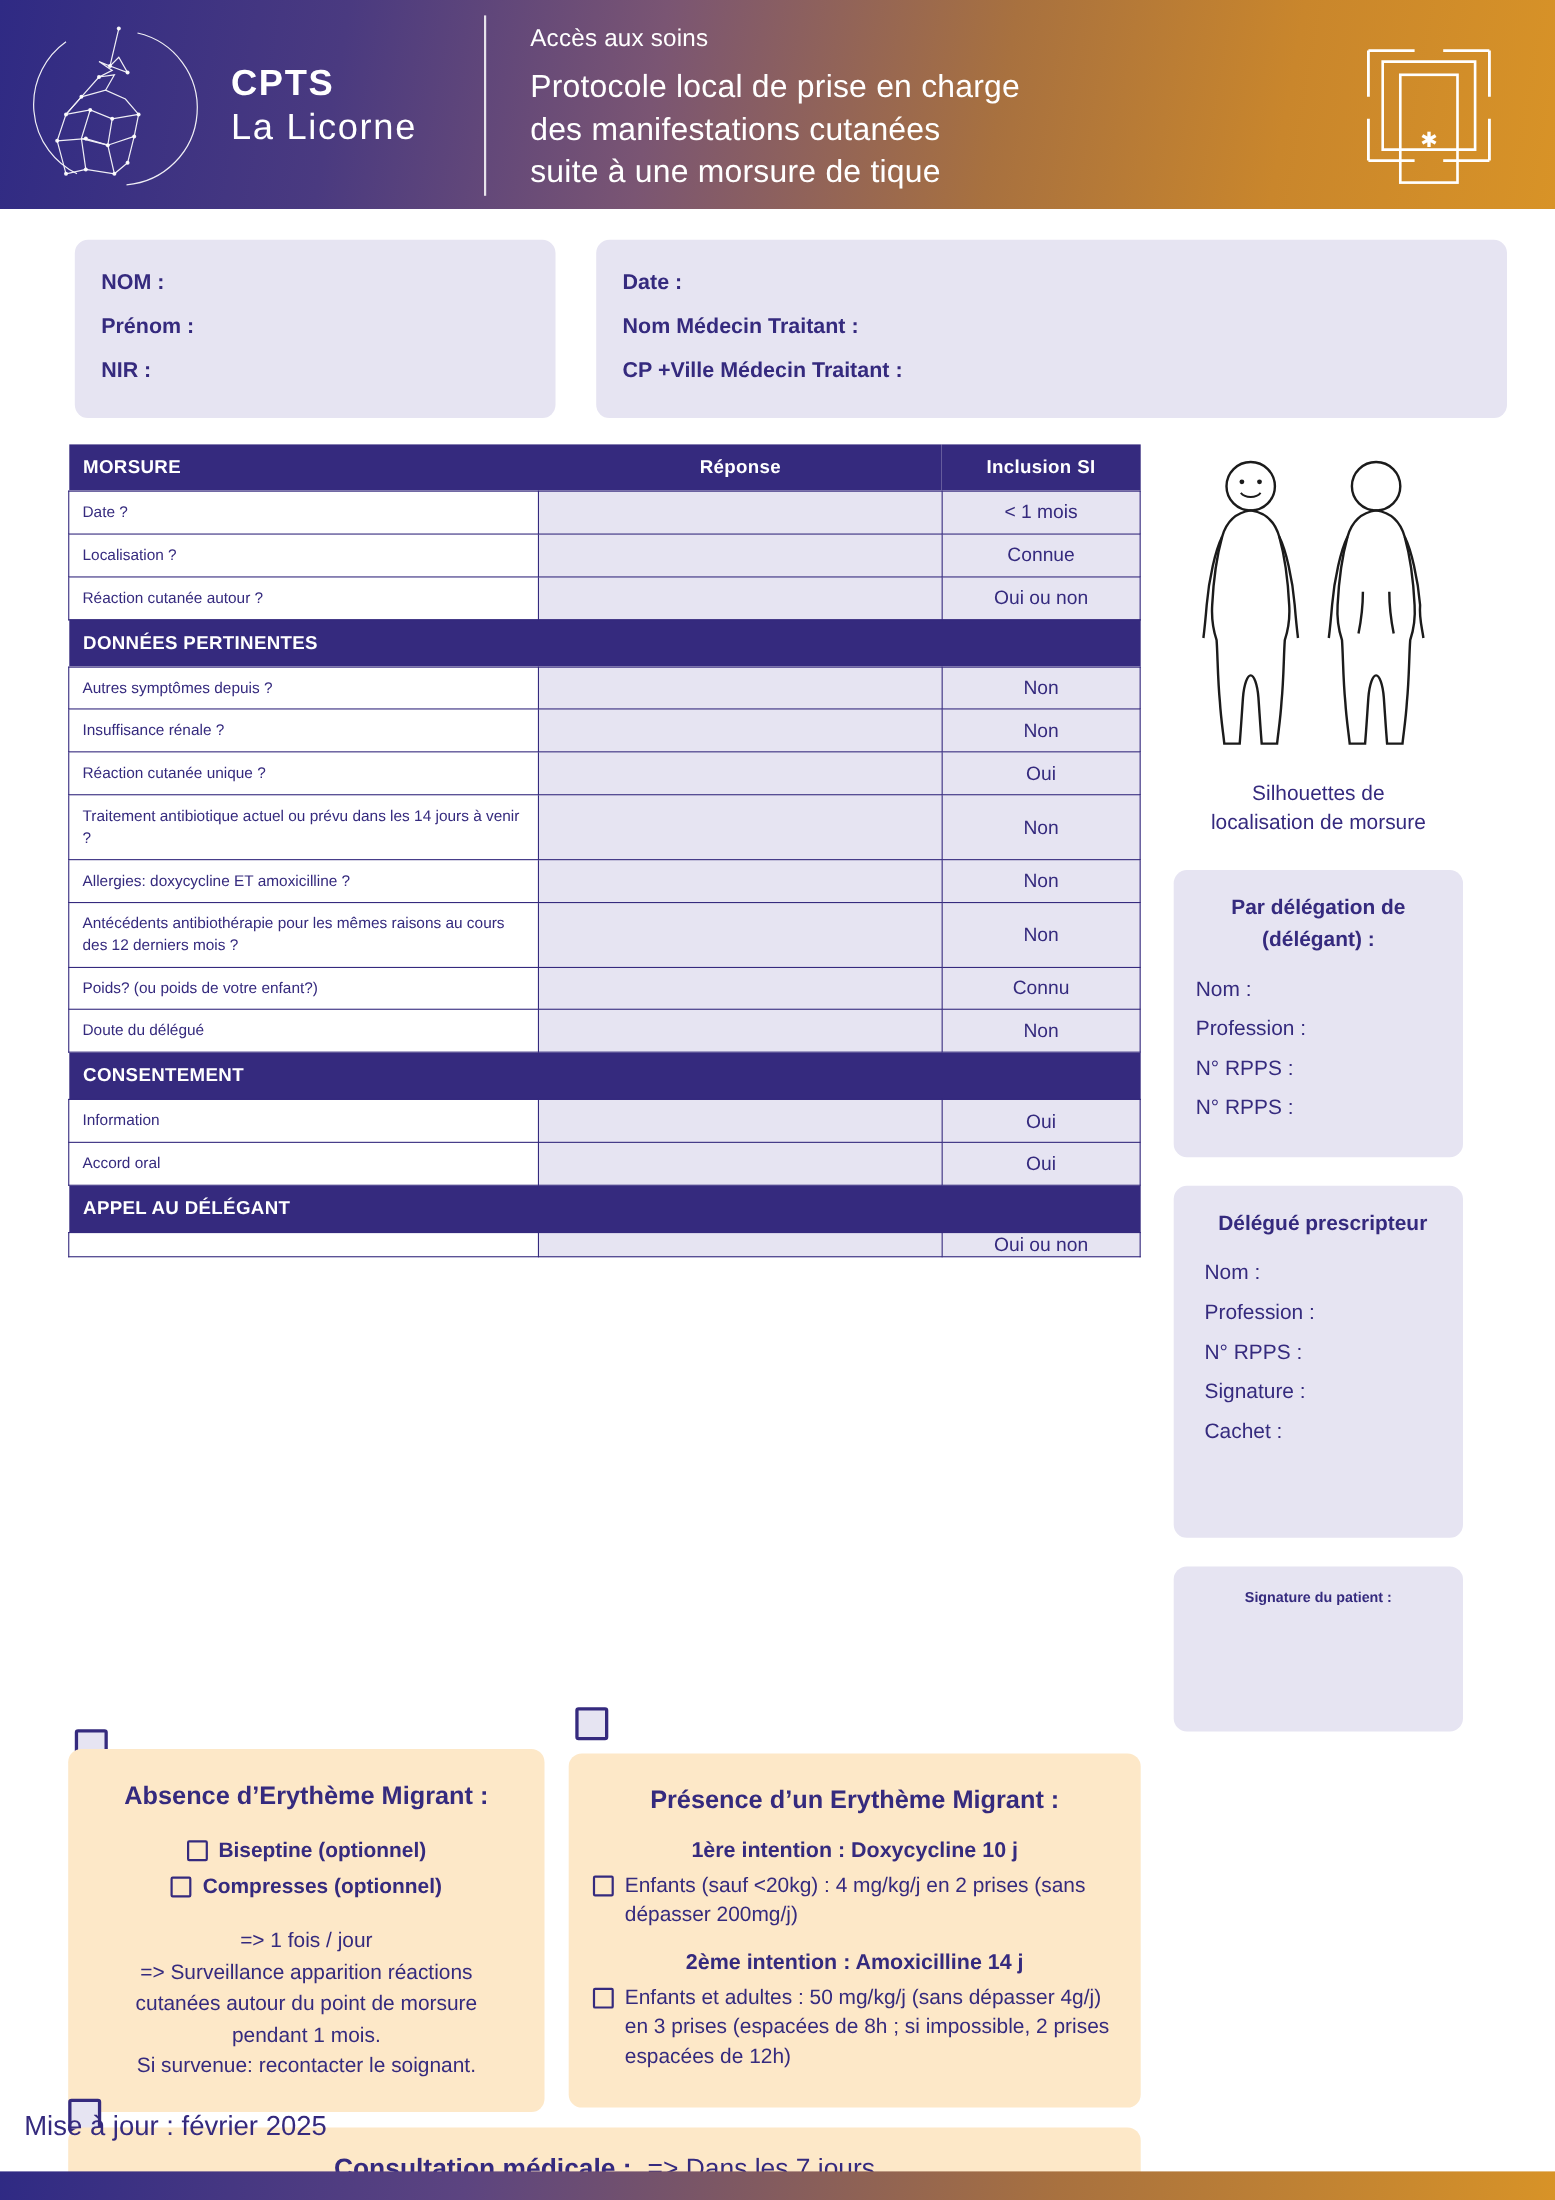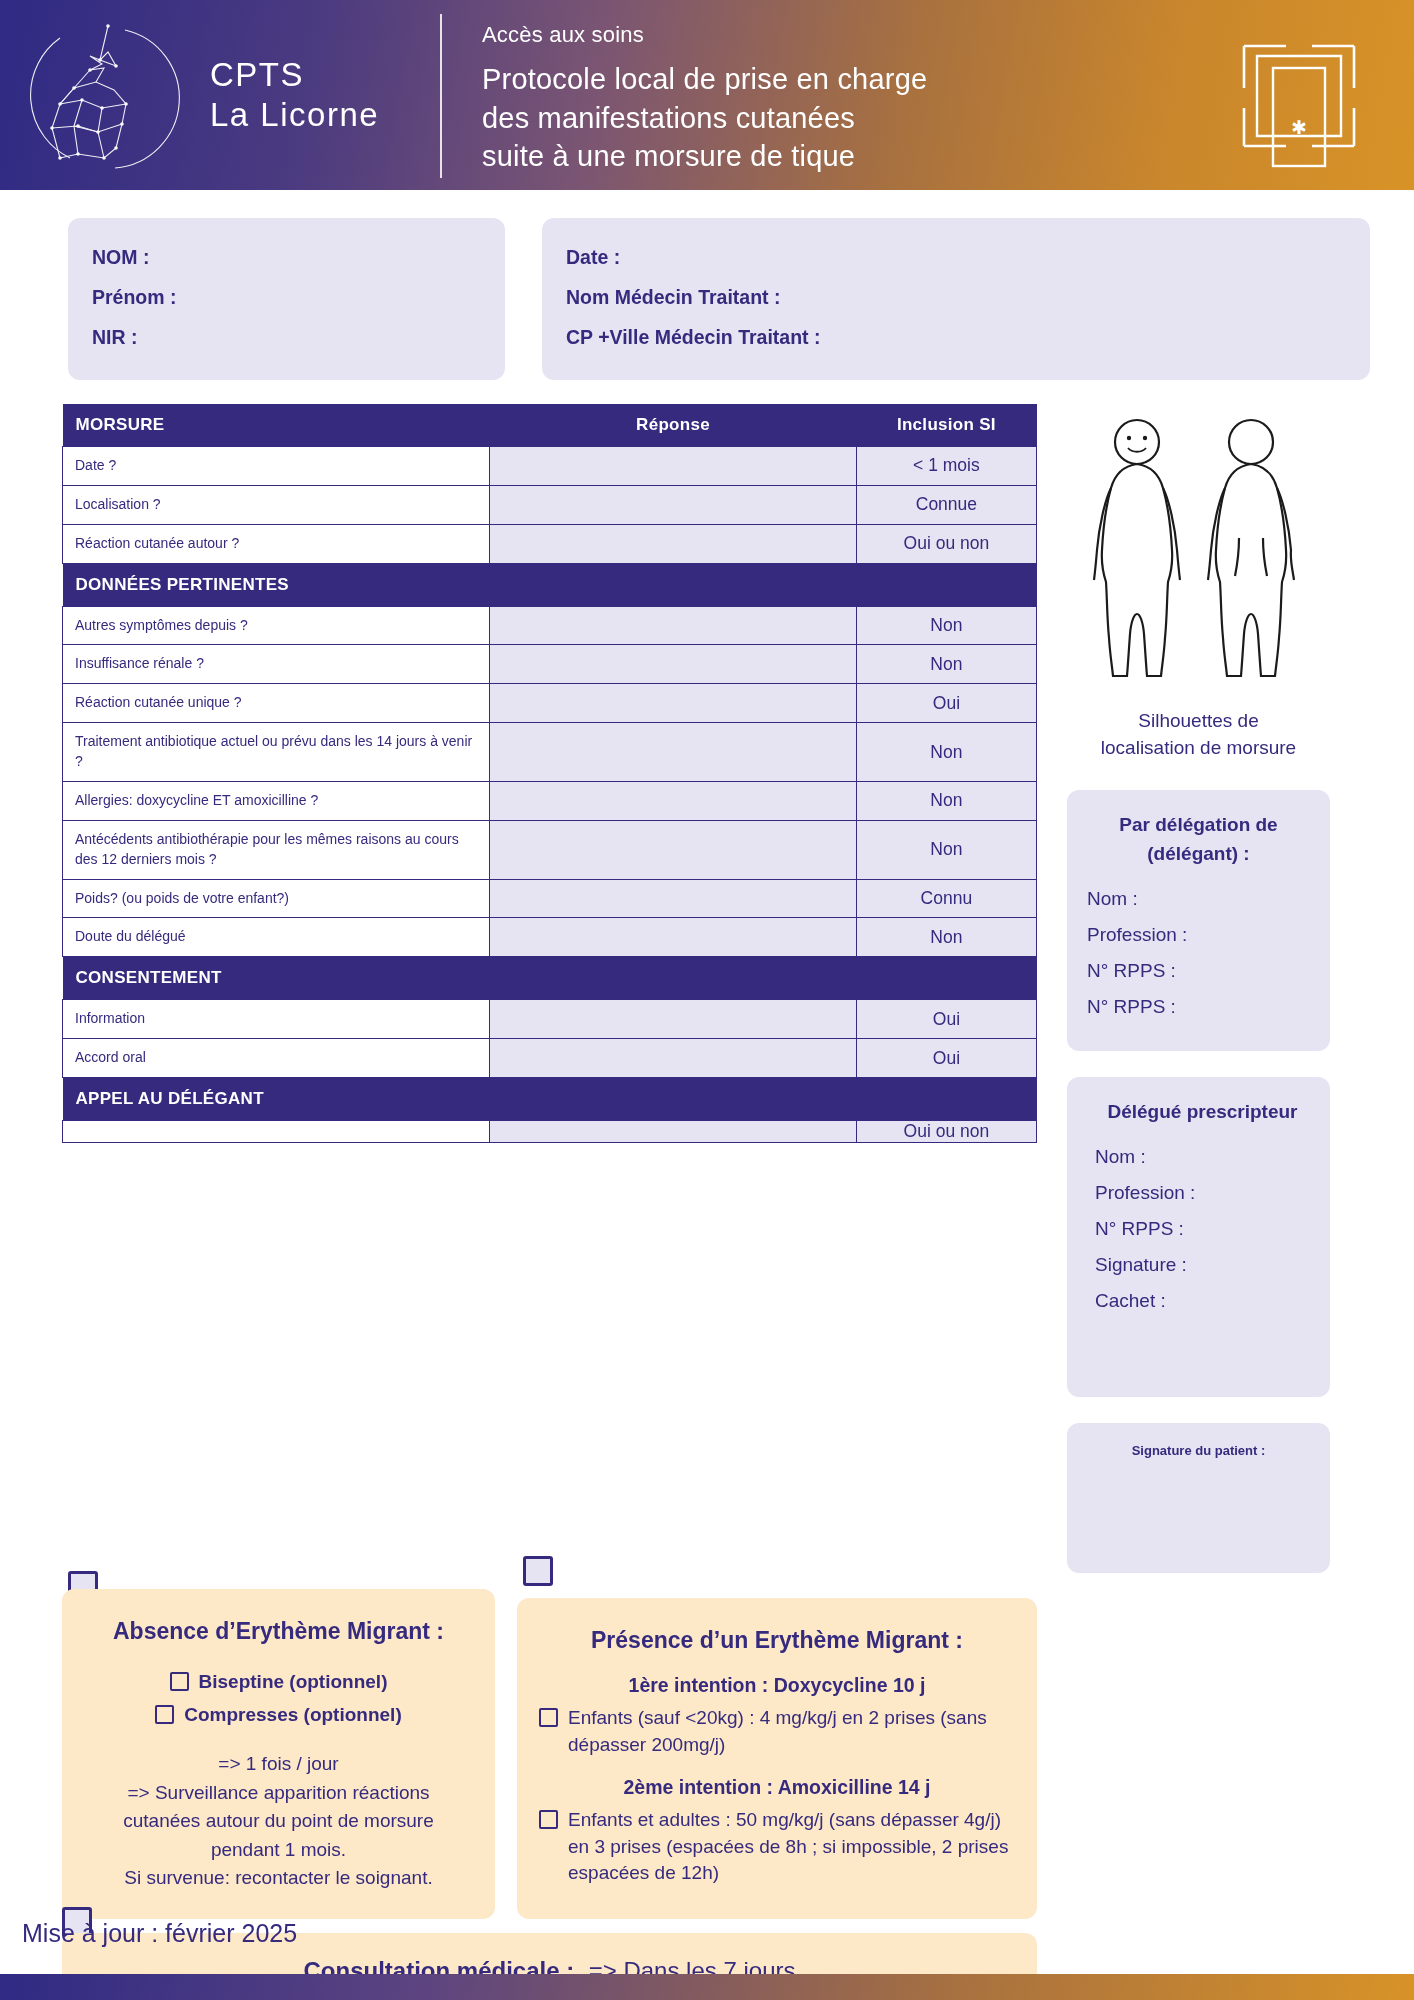--- a/index.html
+++ b/index.html
@@ -23,21 +23,21 @@
   }
   .logo-zone {
     width: 440px;
     display: flex;
     align-items: center;
     padding-left: 30px;
     gap: 10px;
   }
   .unicorn-wrap { width: 170px; height: 175px; flex: none; }
   .brand { color: #fff; line-height: 1.22; }
-  .brand-l1 { font-size: 33px; letter-spacing: 1.5px; font-weight: 400; }
+  .brand-l1 { font-size: 33px; letter-spacing: 1.5px; font-weight: 700; }
   .brand-l2 { font-size: 33px; letter-spacing: 1.5px; font-weight: 300; }
   .divider-v {
     width: 2px;
     background: rgba(255,255,255,0.85);
     margin: 14px 0 12px 0;
     flex: none;
   }
   .title-zone { padding: 22px 0 0 40px; color: #fff; flex: 1; }
   .kicker { font-size: 22px; font-weight: 300; margin-bottom: 12px; letter-spacing: .2px; }
   .maintitle { font-size: 29px; font-weight: 300; line-height: 1.33; letter-spacing: .2px; }
@@ -127,21 +127,21 @@
   .panel-title {
     font-weight: bold;
     font-size: 19px;
     text-align: center;
     line-height: 1.55;
     margin-bottom: 12px;
   }
   .panel-line { font-size: 19px; line-height: 1.9; }
 
   
-  .tx-row { display: flex; gap: 22px; padding: 16px 44px 0 62px; align-items: flex-end; }
+  .tx-row { display: flex; gap: 22px; padding: 16px 44px 0 62px; align-items: center; }
   .tx-box {
     background: #fde8c8;
     border-radius: 12px;
     position: relative;
     padding: 26px 22px 26px 22px;
   }
   .tx-left { width: 433px; }
   .tx-right { width: 520px; }
   .cbox-out {
     position: absolute;

